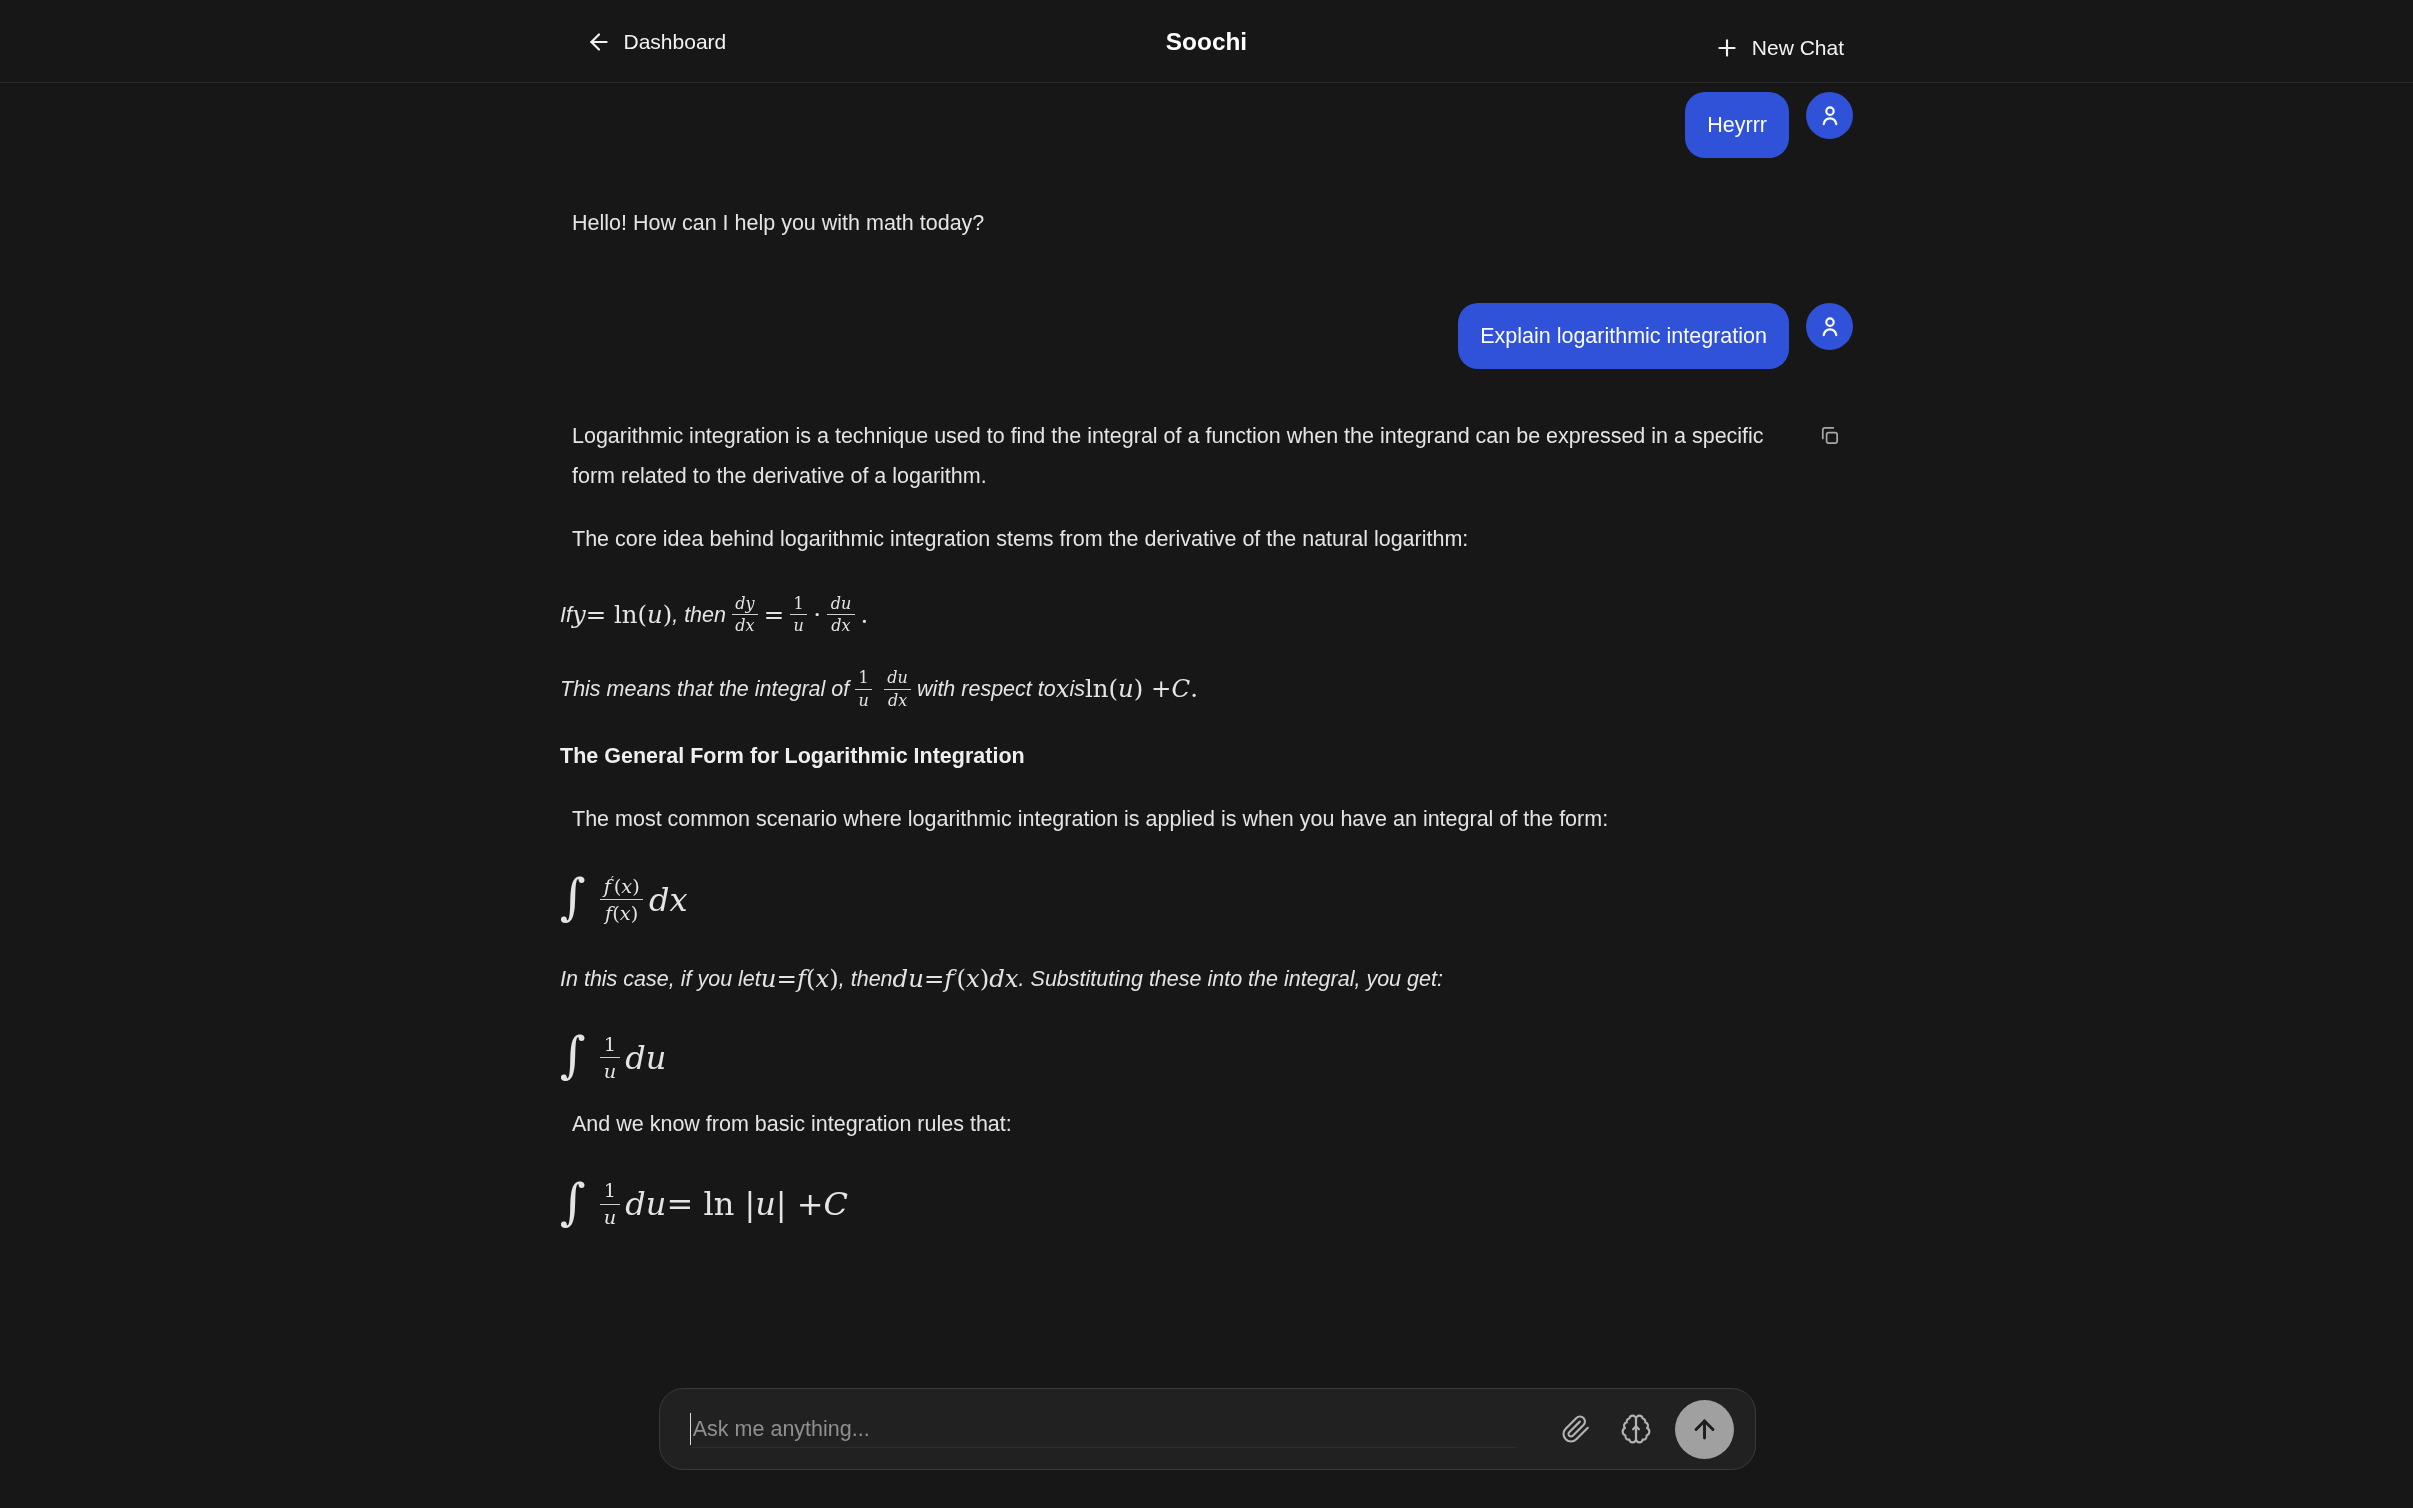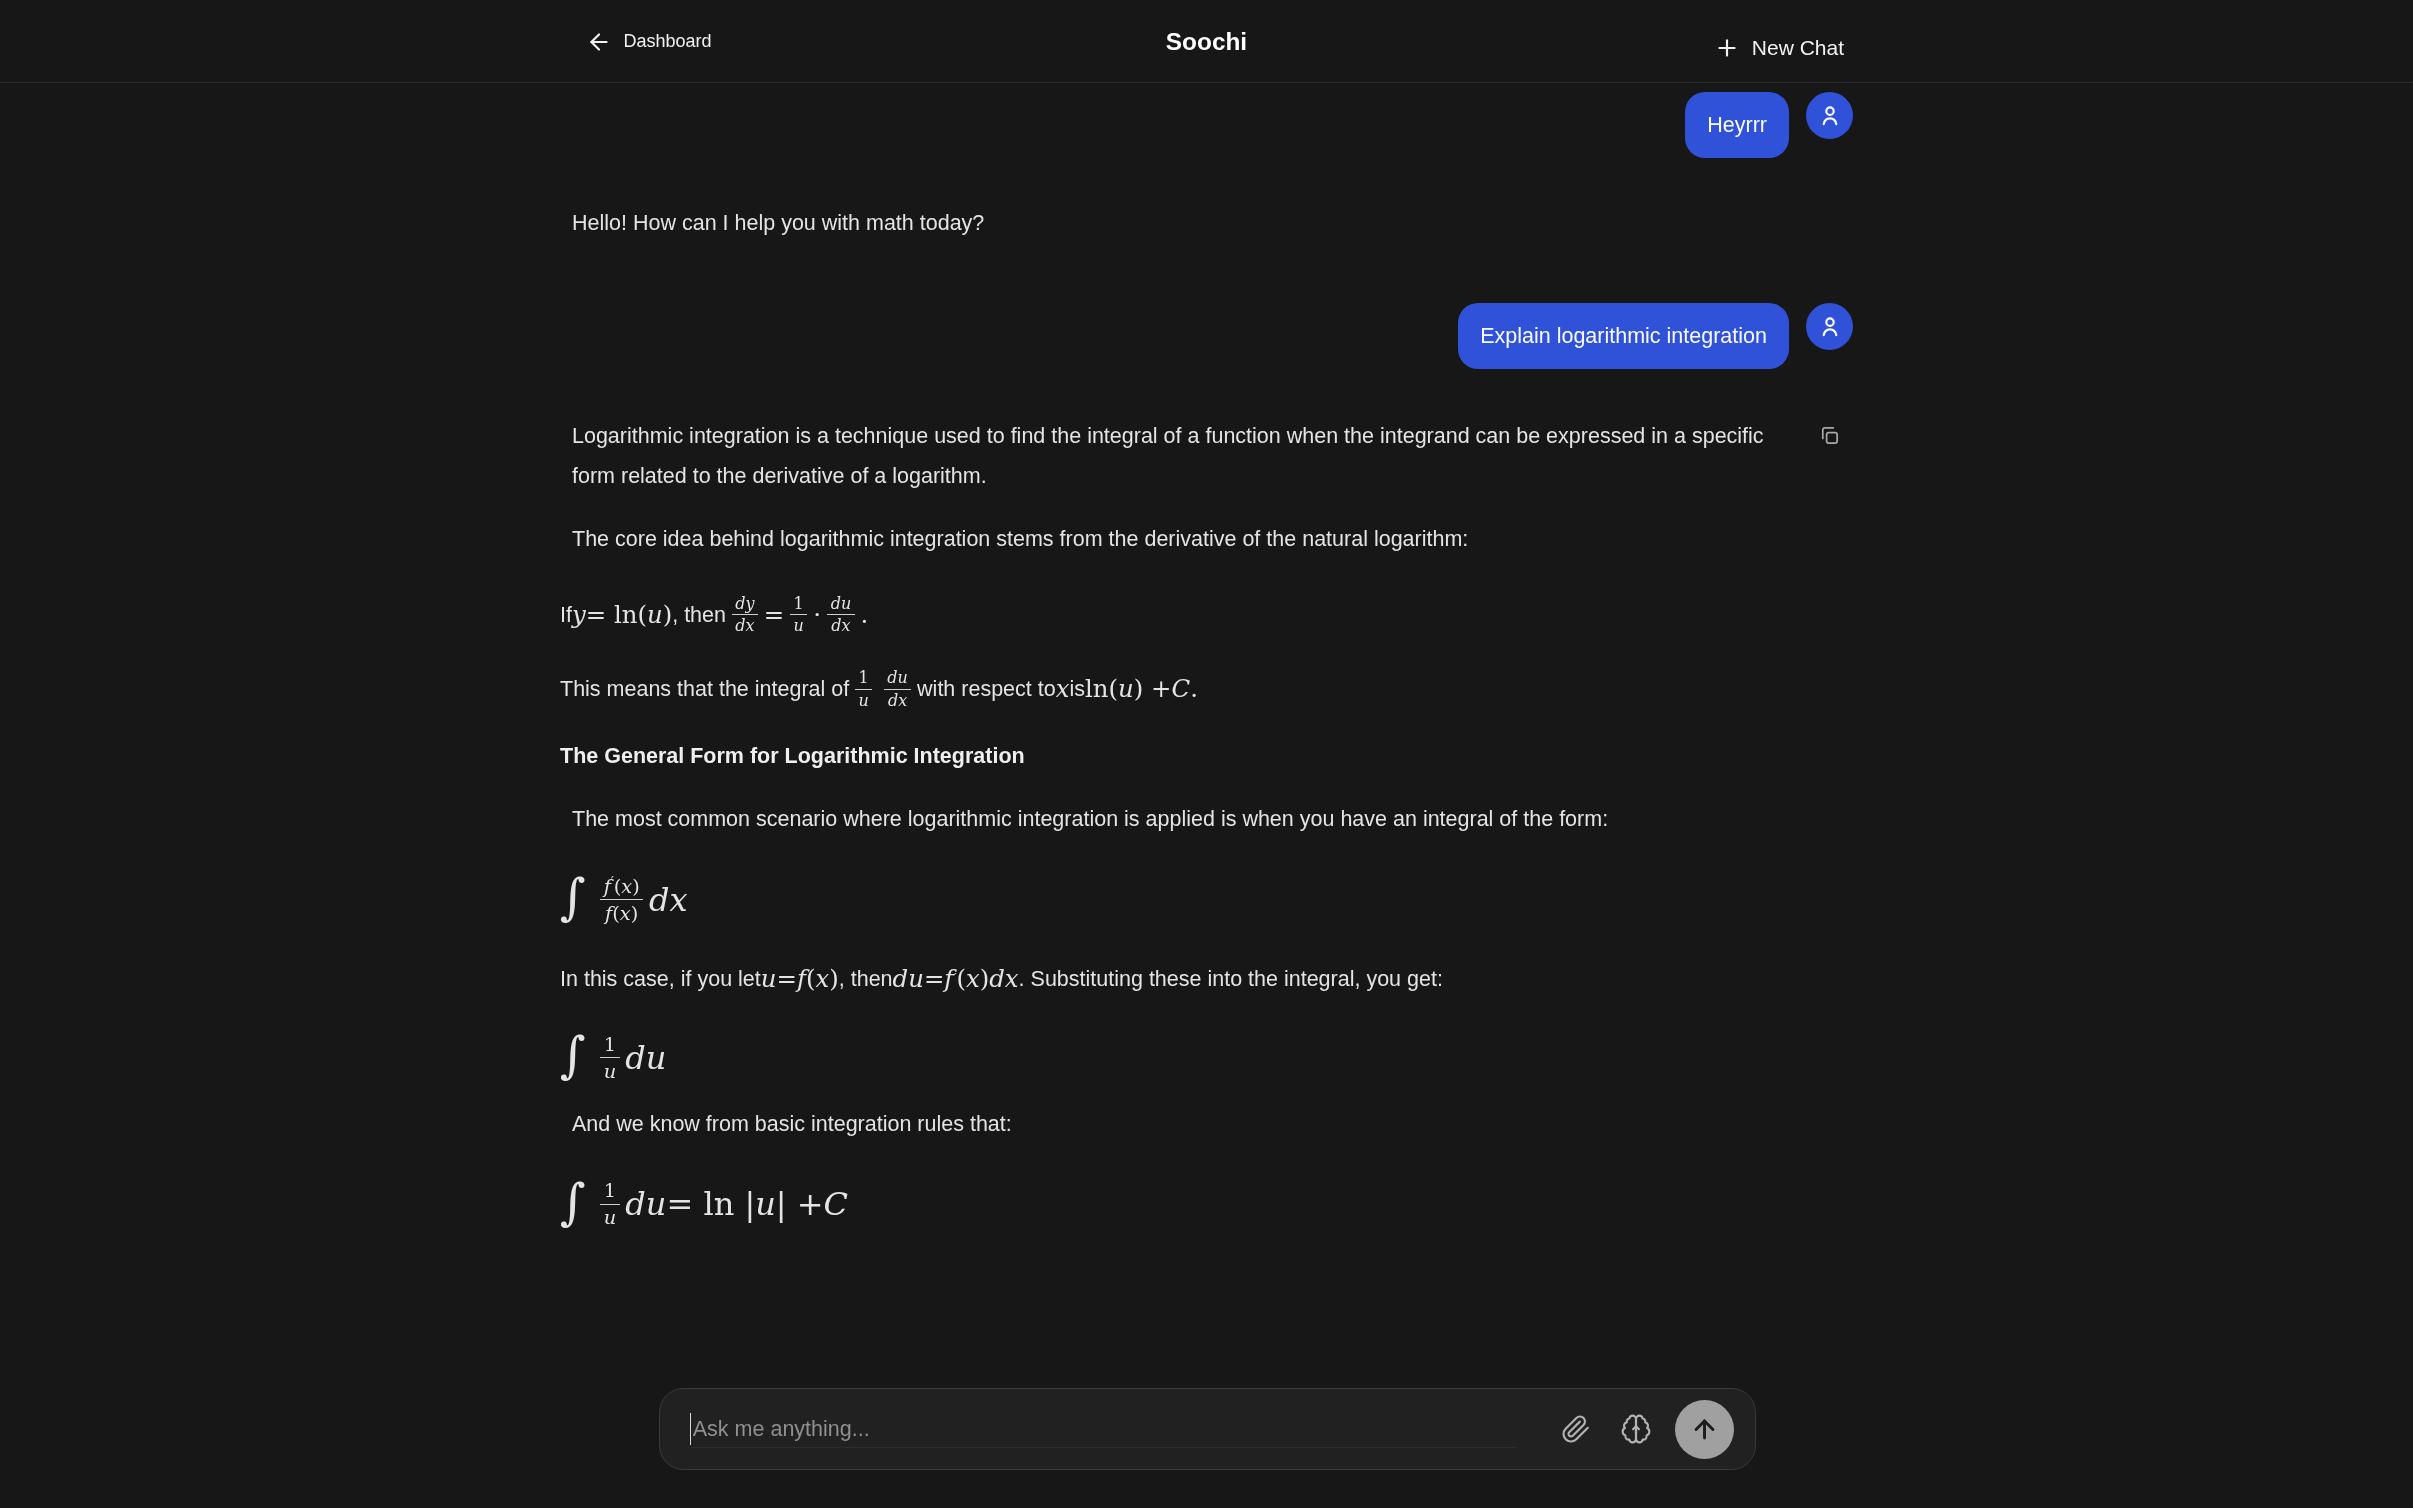--- a/index.html
+++ b/index.html
@@ -3,21 +3,21 @@
 <meta charset="utf-8">
 <style>
   html,body{margin:0;padding:0;width:2413px;height:1508px;background:#171717;overflow:hidden;
     font-family:"Liberation Sans",sans-serif;-webkit-font-smoothing:antialiased;}
   *{box-sizing:border-box;}
 
   
   .header{position:absolute;left:0;top:0;width:2413px;height:83px;background:#171717;
     border-bottom:0.7px solid #2a2a2a;z-index:5;}
   .back{position:absolute;left:586px;top:0;height:83px;display:flex;align-items:center;gap:11.5px;
-    color:#f2f2f2;font-size:18px;cursor:pointer;}
+    color:#f2f2f2;font-size:21px;cursor:pointer;}
   .apptitle{position:absolute;left:0;right:0;top:0;height:83px;display:flex;align-items:center;
     justify-content:center;color:#ffffff;font-size:24.4px;font-weight:700;}
   .newchat{position:absolute;right:569px;top:0;height:96px;display:flex;align-items:center;gap:11.5px;
     color:#f2f2f2;font-size:21px;cursor:pointer;}
   .hicon{display:flex;align-items:center;justify-content:center;}
 
   
   .viewport{position:absolute;left:0;top:83px;width:2413px;height:1167px;overflow:hidden;}
   .column{width:1293px;margin:0 auto;}
 
@@ -49,21 +49,21 @@
     transform:translateY(-0.04em);}
   .mathp .mi,.mathp .mr{font-size:24.4px;}
   .math .mi,.math .mr{font-size:32px;}
   .mfrac{display:inline-flex;flex-direction:column;align-items:center;vertical-align:middle;
     margin:0 5.7px;line-height:1.2;}
   .mathp .mfrac{font-size:16px;}
   .math .mfrac{font-size:19.4px;}
   .mfrac .mi,.mfrac .mr{font-size:1em;}
   .mfrac .fn{border-bottom:1.4px solid #cfcfcf;padding:0 3.6px 1.4px 3.6px;display:inline-flex;}
   .mfrac .fd{padding-top:1.4px;display:inline-flex;}
-  .mathp .txt{font-size:21.5px;}
+  .mathp .txt{font-size:21.5px;font-style:italic;}
 
   
   .composer{position:absolute;left:659px;top:1388px;width:1097px;height:82px;background:#212121;
     border:0.7px solid #3a3a3a;border-radius:24.4px;display:flex;align-items:center;padding:0 21.5px 0 30px;}
   .composer .inner-rule{position:absolute;left:32px;bottom:21.5px;width:825px;height:0.7px;background:#2d2d2d;}
   .caret{width:1.4px;height:32px;background:#d9d9d9;flex:none;}
   .prompt-input{flex:1;background:transparent;border:none;outline:none;color:#eab308;
     font-size:21.5px;font-family:"Liberation Sans",sans-serif;padding:0 14.4px 0 1.4px;}
   .prompt-input::placeholder{color:#8f8f8f;}
   .cicon{width:40px;height:40px;display:flex;align-items:center;justify-content:center;

